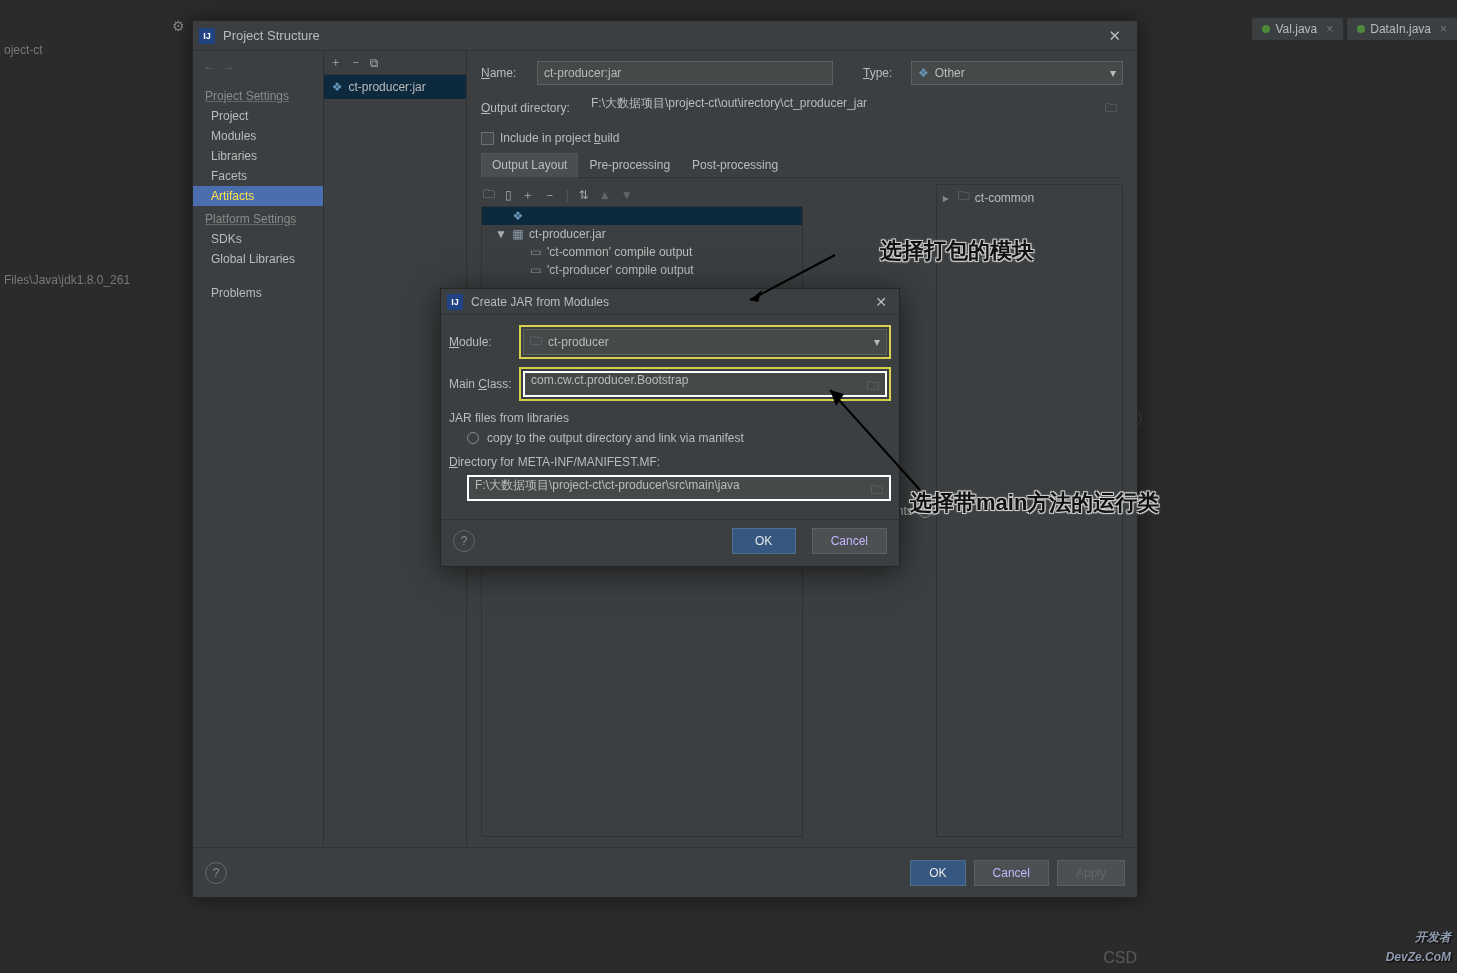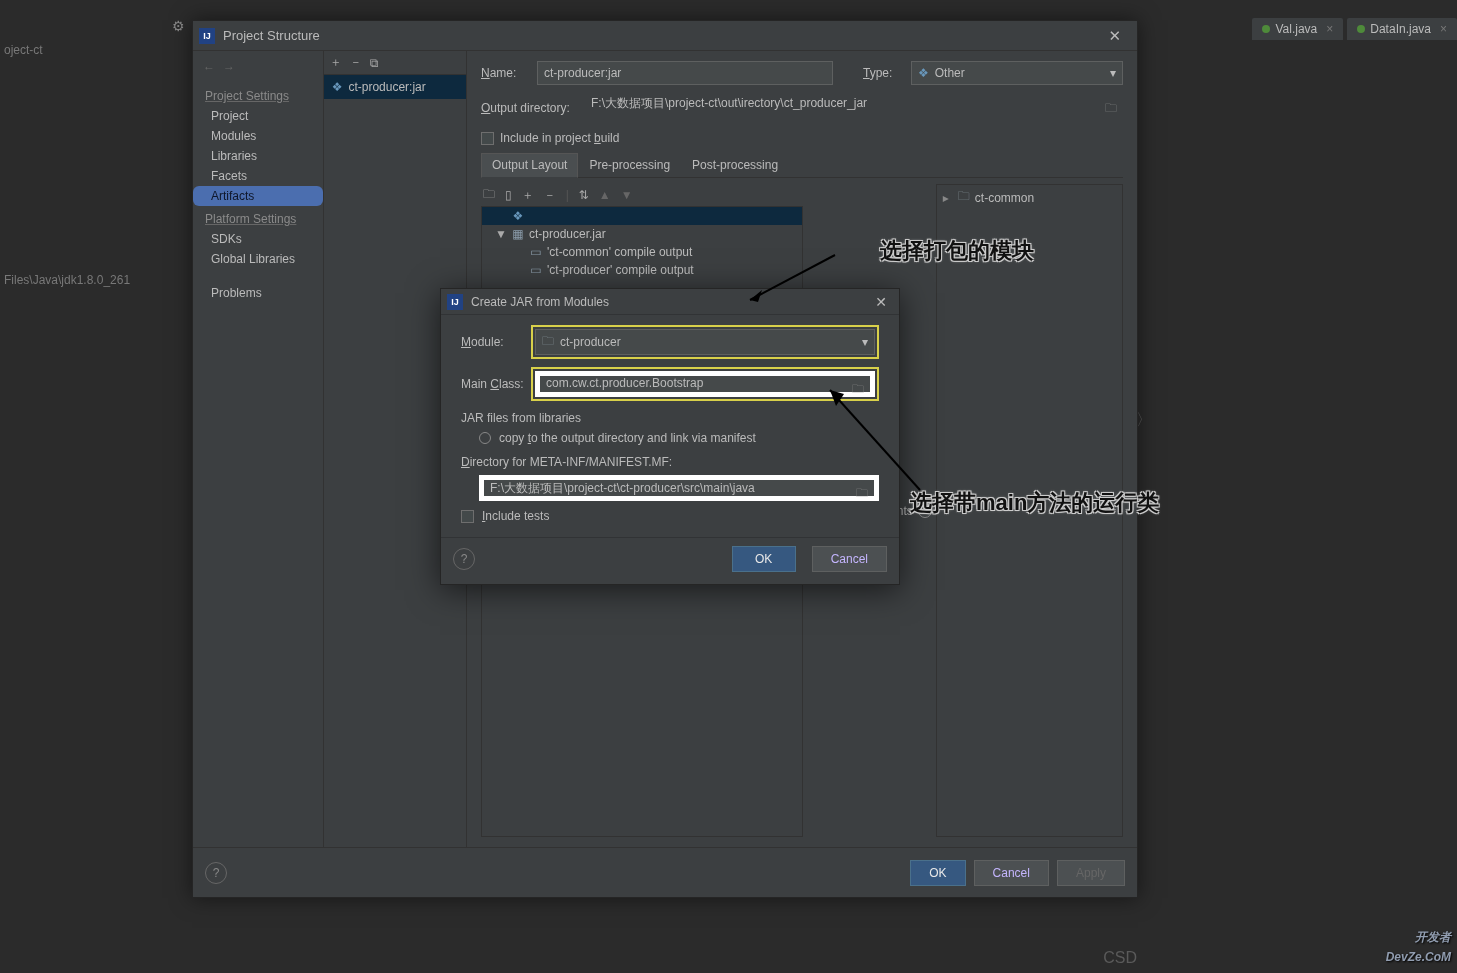--- a/index.html
+++ b/index.html
@@ -17,21 +17,21 @@
 .titlebar .ico { width: 16px; height: 16px; background: #214283; margin-right: 8px; display: flex; align-items: center; justify-content: center; color: #fff; font-size: 9px; font-weight: bold; }
 .titlebar .ttl { flex: 1; color: #bbbbbb; font-size: 13px; }
 .titlebar .close-btn { color: #bbb; padding: 2px 10px; cursor: pointer; font-size: 15px; }
 
 .body-row { flex: 1; display: flex; min-height: 0; }
 .left-col { width: 144px; background: #3c3f41; padding-top: 4px; border-right: 1px solid #323232; }
 .nav-arrows { display: flex; gap: 8px; padding: 4px 10px 10px; color: #666; }
 .nav-head { color: #8a8a8a; padding: 6px 12px 3px; font-size: 12px; }
 .nav-head.uline { text-decoration: underline; text-decoration-color: #666; }
 .nav-item { padding: 3px 18px; color: #bbb; cursor: pointer; }
-.nav-item.sel { background: #4b6eaf; color: #0f172a; border-radius: 6px; }
+.nav-item.sel { background: #4b6eaf; color: #fde047; }
 
 .mid-col { width: 158px; background: #3c3f41; border-right: 1px solid #323232; }
 .mid-tools { display: flex; align-items: center; height: 24px; border-bottom: 1px solid #323232; padding: 0 6px; gap: 8px; color: #aaa; }
 .art-item { display: flex; align-items: center; gap: 6px; padding: 5px 8px; background: #0d293e; color: #bbb; }
 .art-item .di { color: #6897bb; }
 
 .right-col { flex: 1; background: #3c3f41; padding: 10px 14px; display: flex; flex-direction: column; }
 .form-row { display: flex; align-items: center; margin-bottom: 10px; gap: 8px; }
 .form-row label { width: 48px; color: #bbb; }
 .form-row label .ul { text-decoration: underline; }
@@ -73,27 +73,27 @@
 .footer .spacer { flex: 1; }
 .btn { height: 26px; padding: 0 18px; background: #4c5052; border: 1px solid #5e6060; color: #c4b5fd; margin-left: 8px; cursor: pointer; }
 .btn.primary { background: #365880; border-color: #4a708b; color: #e8e8e8; }
 .btn.disabled { color: #666; }
 
 .modal { position: absolute; left: 440px; top: 288px; width: 460px; background: #3c3f41; border: 1px solid #252525; box-shadow: 0 5px 30px rgba(0,0,0,.6); display: flex; flex-direction: column; }
 .m-title { height: 26px; display: flex; align-items: center; padding: 0 6px; border-bottom: 1px solid #313335; }
 .m-title .ico { width: 16px; height: 16px; background: #214283; margin-right: 8px; display: flex; align-items: center; justify-content: center; color: #fff; font-size: 9px; font-weight: bold; }
 .m-title .t { flex: 1; color: #bbb; }
 .m-title .x { color: #bbb; padding: 0 6px; cursor: pointer; font-size: 14px; }
-.m-body { padding: 10px 20px; }
+.m-body { padding: 10px 8px; }
 .m-row { display: flex; align-items: center; margin-bottom: 8px; }
 .m-row label { width: 70px; color: #bbb; }
 .hl { border: 2px solid #d8d04a; padding: 2px; }
 .m-sel { flex: 1; background: #45494a; border: 1px solid #5e6060; height: 26px; display: flex; align-items: center; gap: 6px; padding: 0 6px; position: relative; }
 .m-sel::after { content: "▾"; position: absolute; right: 6px; color: #bbb; }
-.m-inp { flex: 1; background: #45494a; border: 5px solid #ffffff; height: 26px; padding: 0 6px; color: #bbb; position: relative; }
+.m-inp { flex: 1; background: #45494a; border: 2px solid #ffffff; height: 26px; padding: 0 6px; color: #bbb; position: relative; }
 .m-inp .br { position: absolute; right: 6px; top: 4px; color: #888; }
 .sect { color: #bbb; margin: 10px 0 6px; }
 .radio-row { display: flex; align-items: center; gap: 8px; margin: 4px 0 4px 18px; color: #bbb; }
 .radio { width: 12px; height: 12px; border: 1px solid #888; border-radius: 50%; display: inline-flex; align-items: center; justify-content: center; }
 .radio.on::after { content: ""; width: 6px; height: 6px; background: #bbb; border-radius: 50%; }
 .m-footer { display: flex; align-items: center; padding: 8px 12px 12px; border-top: 1px solid #313335; gap: 8px; }
 .m-footer .q { width: 22px; height: 22px; border: 1px solid #666; border-radius: 50%; display: flex; align-items: center; justify-content: center; color: #888; }
 
 .anno1 { position: absolute; left: 880px; top: 236px; color: #111; font-size: 22px; font-weight: bold; text-shadow: 0 0 3px #ccc, 1px 1px 0 #ccc, -1px -1px 0 #ccc, -1px 1px 0 #ccc, 1px -1px 0 #ccc; text-align: right; }
 .anno2 { position: absolute; left: 910px; top: 488px; color: #111; font-size: 22px; font-weight: bold; text-shadow: 0 0 3px #ccc, 1px 1px 0 #ccc, -1px -1px 0 #ccc, -1px 1px 0 #ccc, 1px -1px 0 #ccc; }
@@ -284,24 +284,20 @@
       <span class="radio"></span>
       <span>copy <span class="ul">t</span>o the output directory and link via manifest</span>
     </div>
     <div class="sect"><span class="ul">D</span>irectory for META-INF/MANIFEST.MF:</div>
     <div class="m-row" style="margin-left:18px">
       <div class="m-inp" style="flex:1">
         <span>F:\大数据项目\project-ct\ct-producer\src\main\java</span>
         <span class="br">🗀</span>
       </div>
     </div>
-    <div class="radio-row" style="margin-left:0">
-      <span class="chk"></span>
-      <span><span class="ul">I</span>nclude tests</span>
-    </div>
   </div>
   <div class="m-footer">
     <span class="q">?</span>
     <span style="flex:1"></span>
     <button class="btn primary" style="min-width:64px">OK</button>
     <button class="btn" style="min-width:64px">Cancel</button>
   </div>
 </div>
 
 <div class="anno1">选择打包的模块</div>

